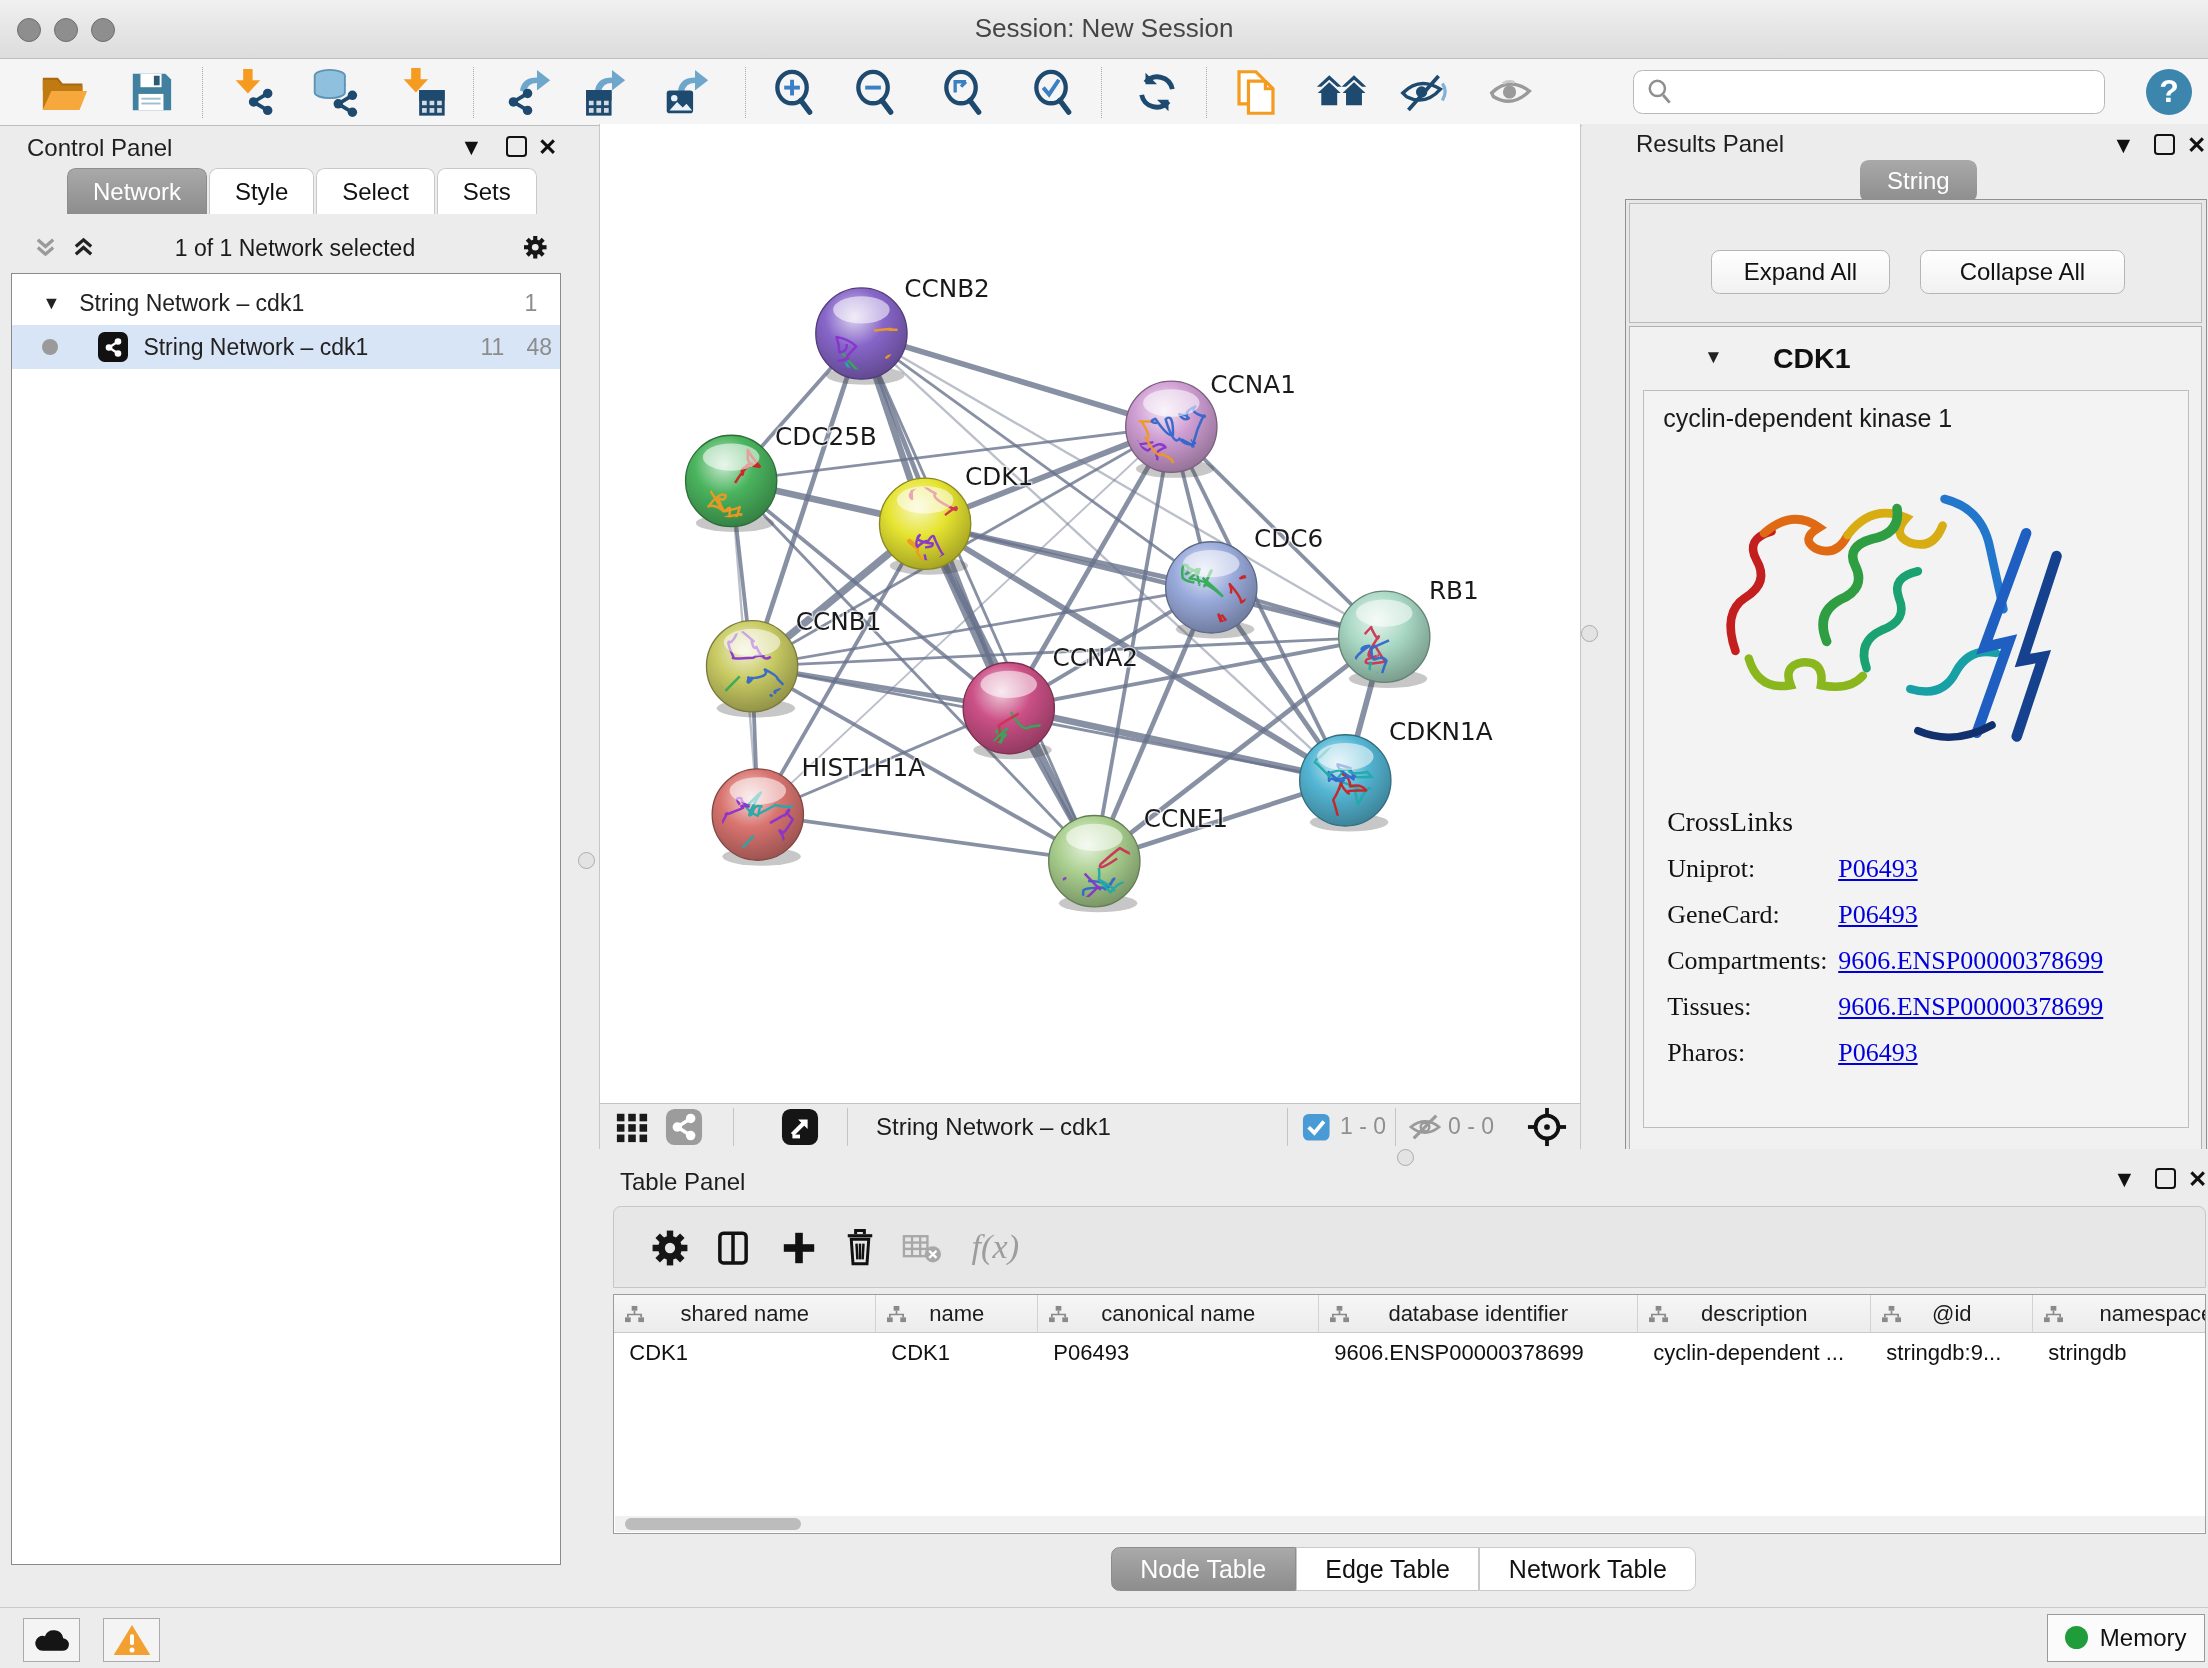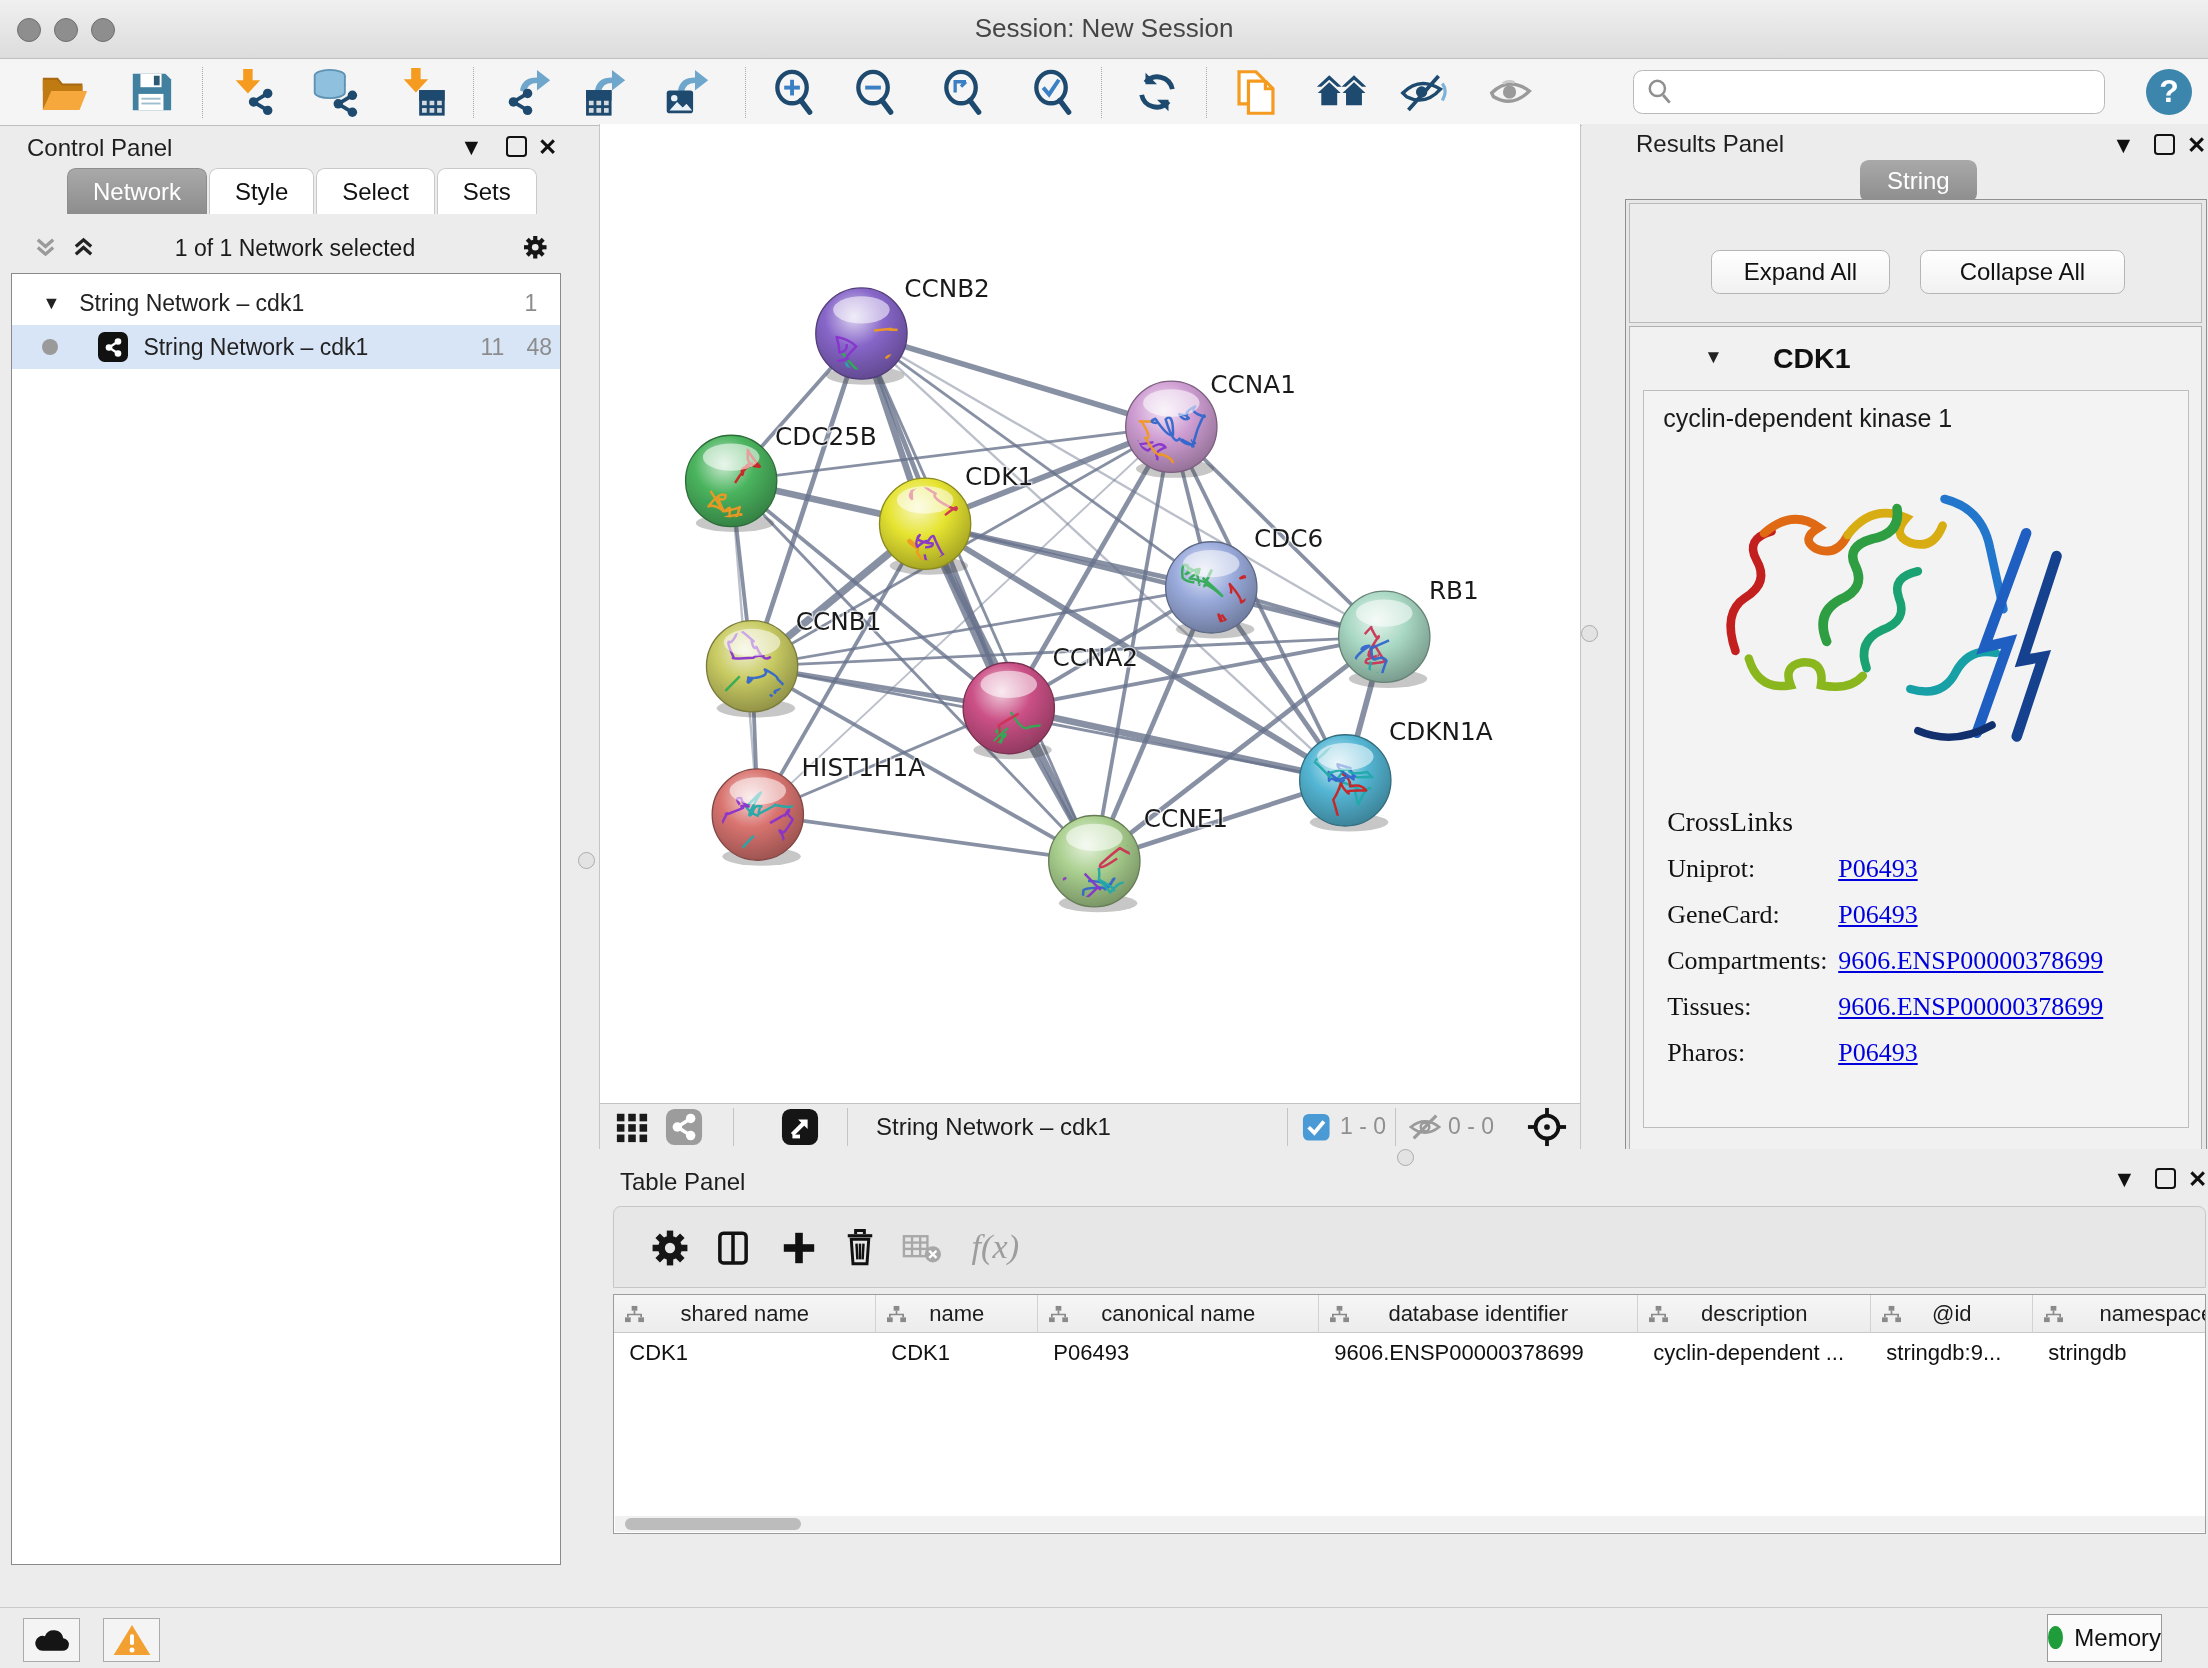--- a/index.html
+++ b/index.html
@@ -113,21 +113,21 @@
             background:#fff; border:1px solid #c9c9c9; color:#111; }
   .tp-tab:first-child { border-radius:8.6px 0 0 8.6px; }
   .tp-tab:last-child { border-radius:0 8.6px 8.6px 0; }
   .tp-tab.selected { background:linear-gradient(#a9a9a9,#8d8d8d); color:#fff; border-color:#8d8d8d; }
 
   
   .statusbar { position:absolute; left:0; top:1607px; width:2208px; height:61px;
                background:#ececec; border-top:1.9px solid #c9c9c9; }
   .sb-btn { position:absolute; top:9.5px; width:57px; height:44px; background:#f4f4f4;
             border:1px solid #ababab; display:flex; align-items:center; justify-content:center; }
-  .memory-btn { position:absolute; left:2047px; top:5.7px; width:115px; height:48px; background:#fbfbfb;
+  .memory-btn { position:absolute; left:2047px; top:5.7px; width:158px; height:48px; background:#fbfbfb;
                 border:1px solid #9a9a9a; display:flex; align-items:center; justify-content:center; gap:11.4px; }
   .mem-dot { width:23px; height:23px; border-radius:50%; background:#1f9d3a; }
   .memory-btn span.lbl { font-size:24px; color:#111; }
 
   .splitter-dot { position:absolute; width:17px; height:17px; border-radius:50%;
                   background:#e3e3e3; border:1px solid #ababab; }
   .x-btn { font-weight:bold; }
 </style>
 </head>
 <body>
@@ -971,20 +971,25 @@
           <div class="td" style="width: 319px;">9606.ENSP00000378699</div>
           <div class="td" style="width: 233px;">cyclin-dependent ...</div>
           <div class="td" style="width: 162px;">stringdb:9...</div>
           <div class="td" style="width: 247px;">stringdb</div>
         </div>
       <div class="hscroll">
           <div class="hthumb"></div>
         </div>
     </div>
 
+    <div class="tp-tabs" id="tp-tabs">
+        <div class="tp-tab selected">Node Table</div>
+        <div class="tp-tab">Edge Table</div>
+        <div class="tp-tab">Network Table</div>
+      </div>
   </div>
 
   <div class="splitter-dot" style="left:578px;top:852px"></div>
   <div class="splitter-dot" style="left:1581px;top:625px"></div>
   <div class="splitter-dot" style="left:1397px;top:1149px"></div>
 
   <div class="statusbar">
     <div class="sb-btn" style="left:23px">
       <svg width="40" height="32" viewBox="0 0 48 38">
           <path d="M13 32a9 9 0 1 1 2.5-17.6A11.5 11.5 0 0 1 37.5 17 7.5 7.5 0 0 1 36 32z" fill="#151515"></path>

